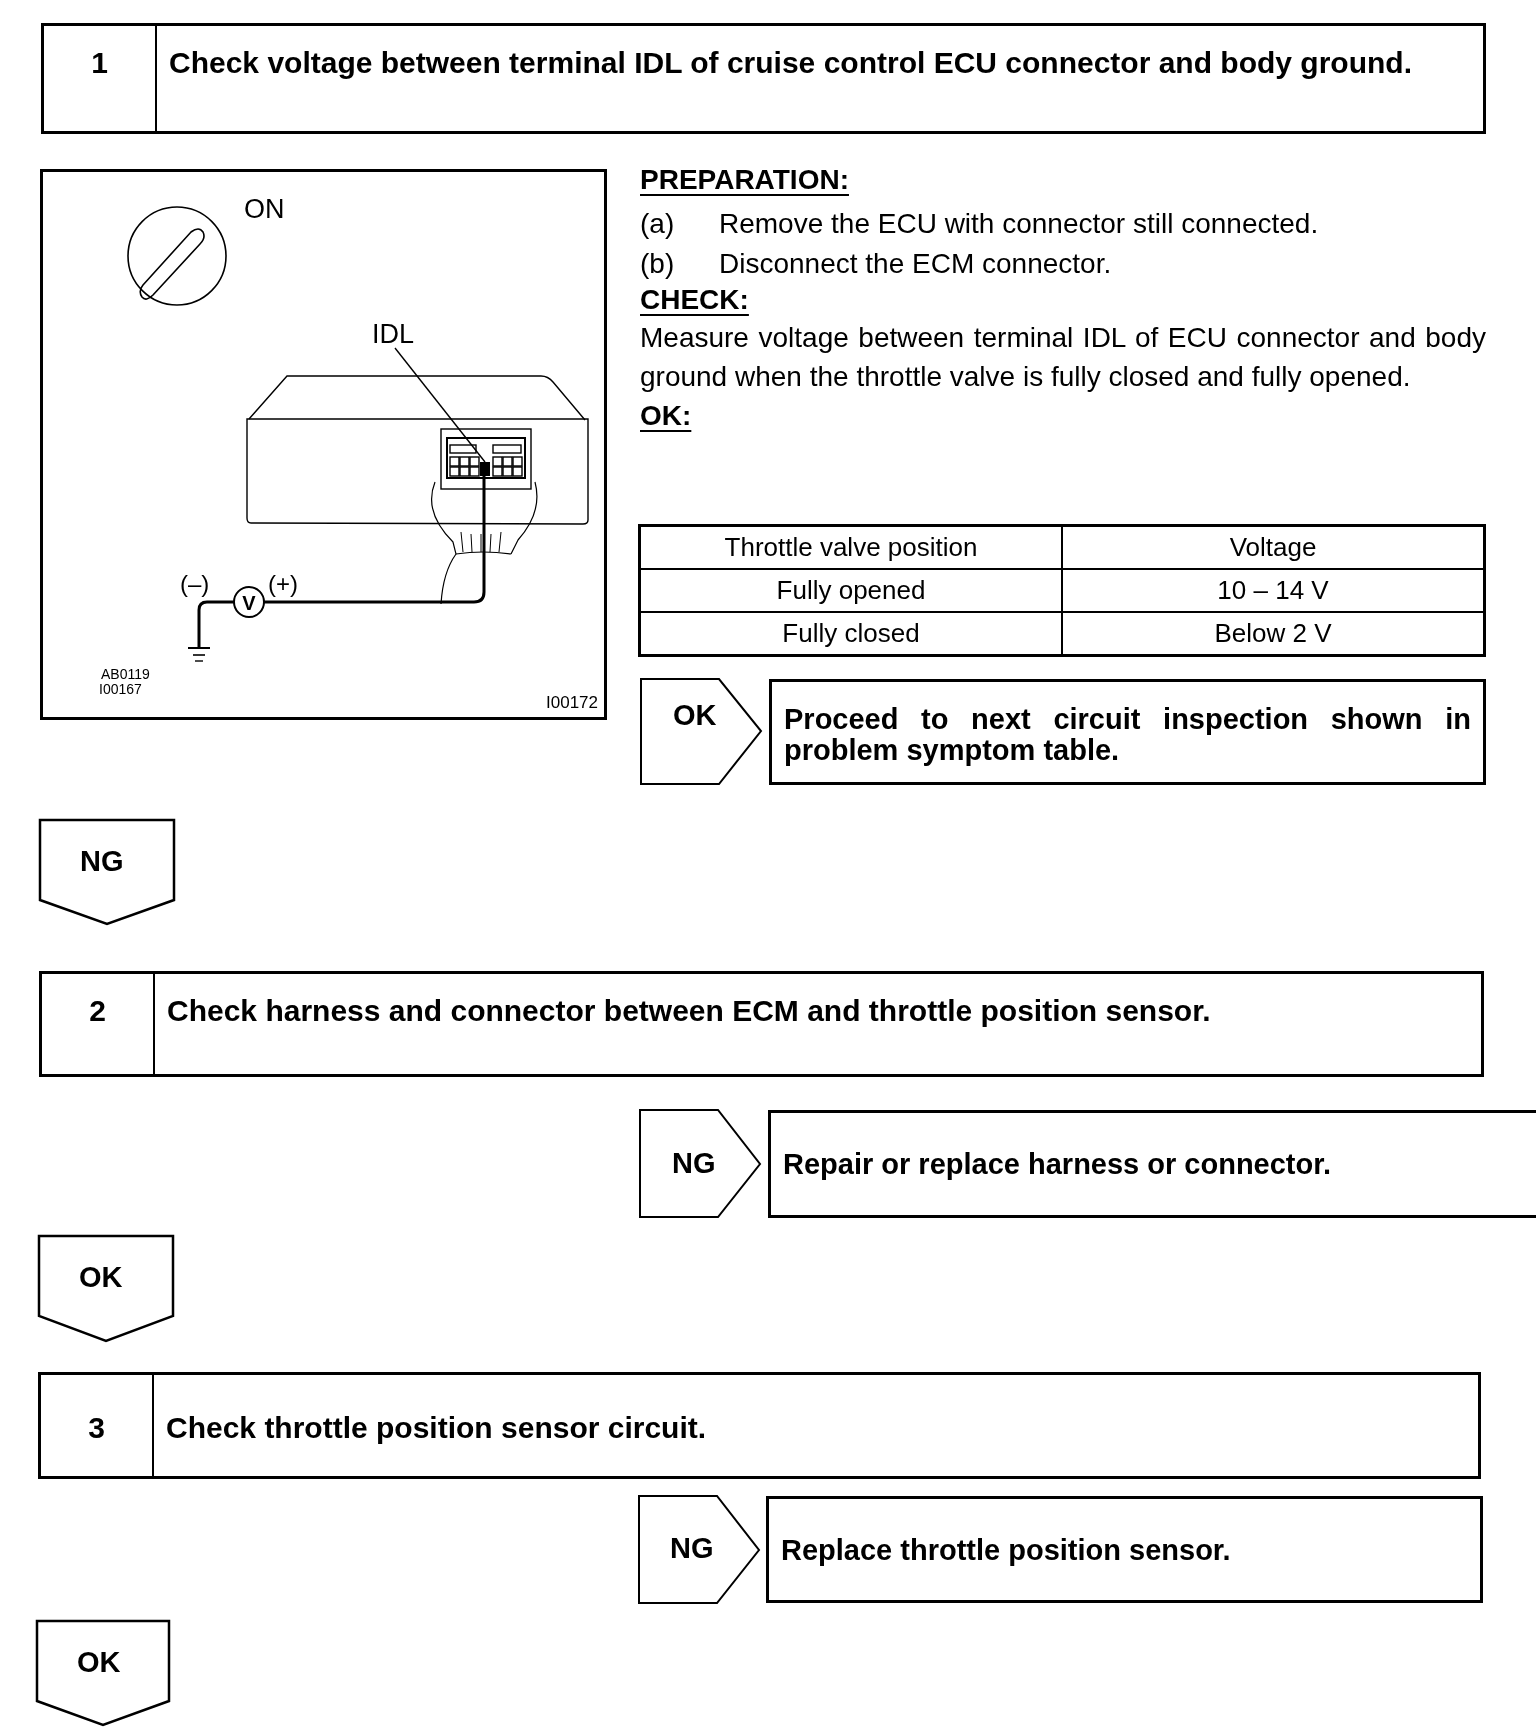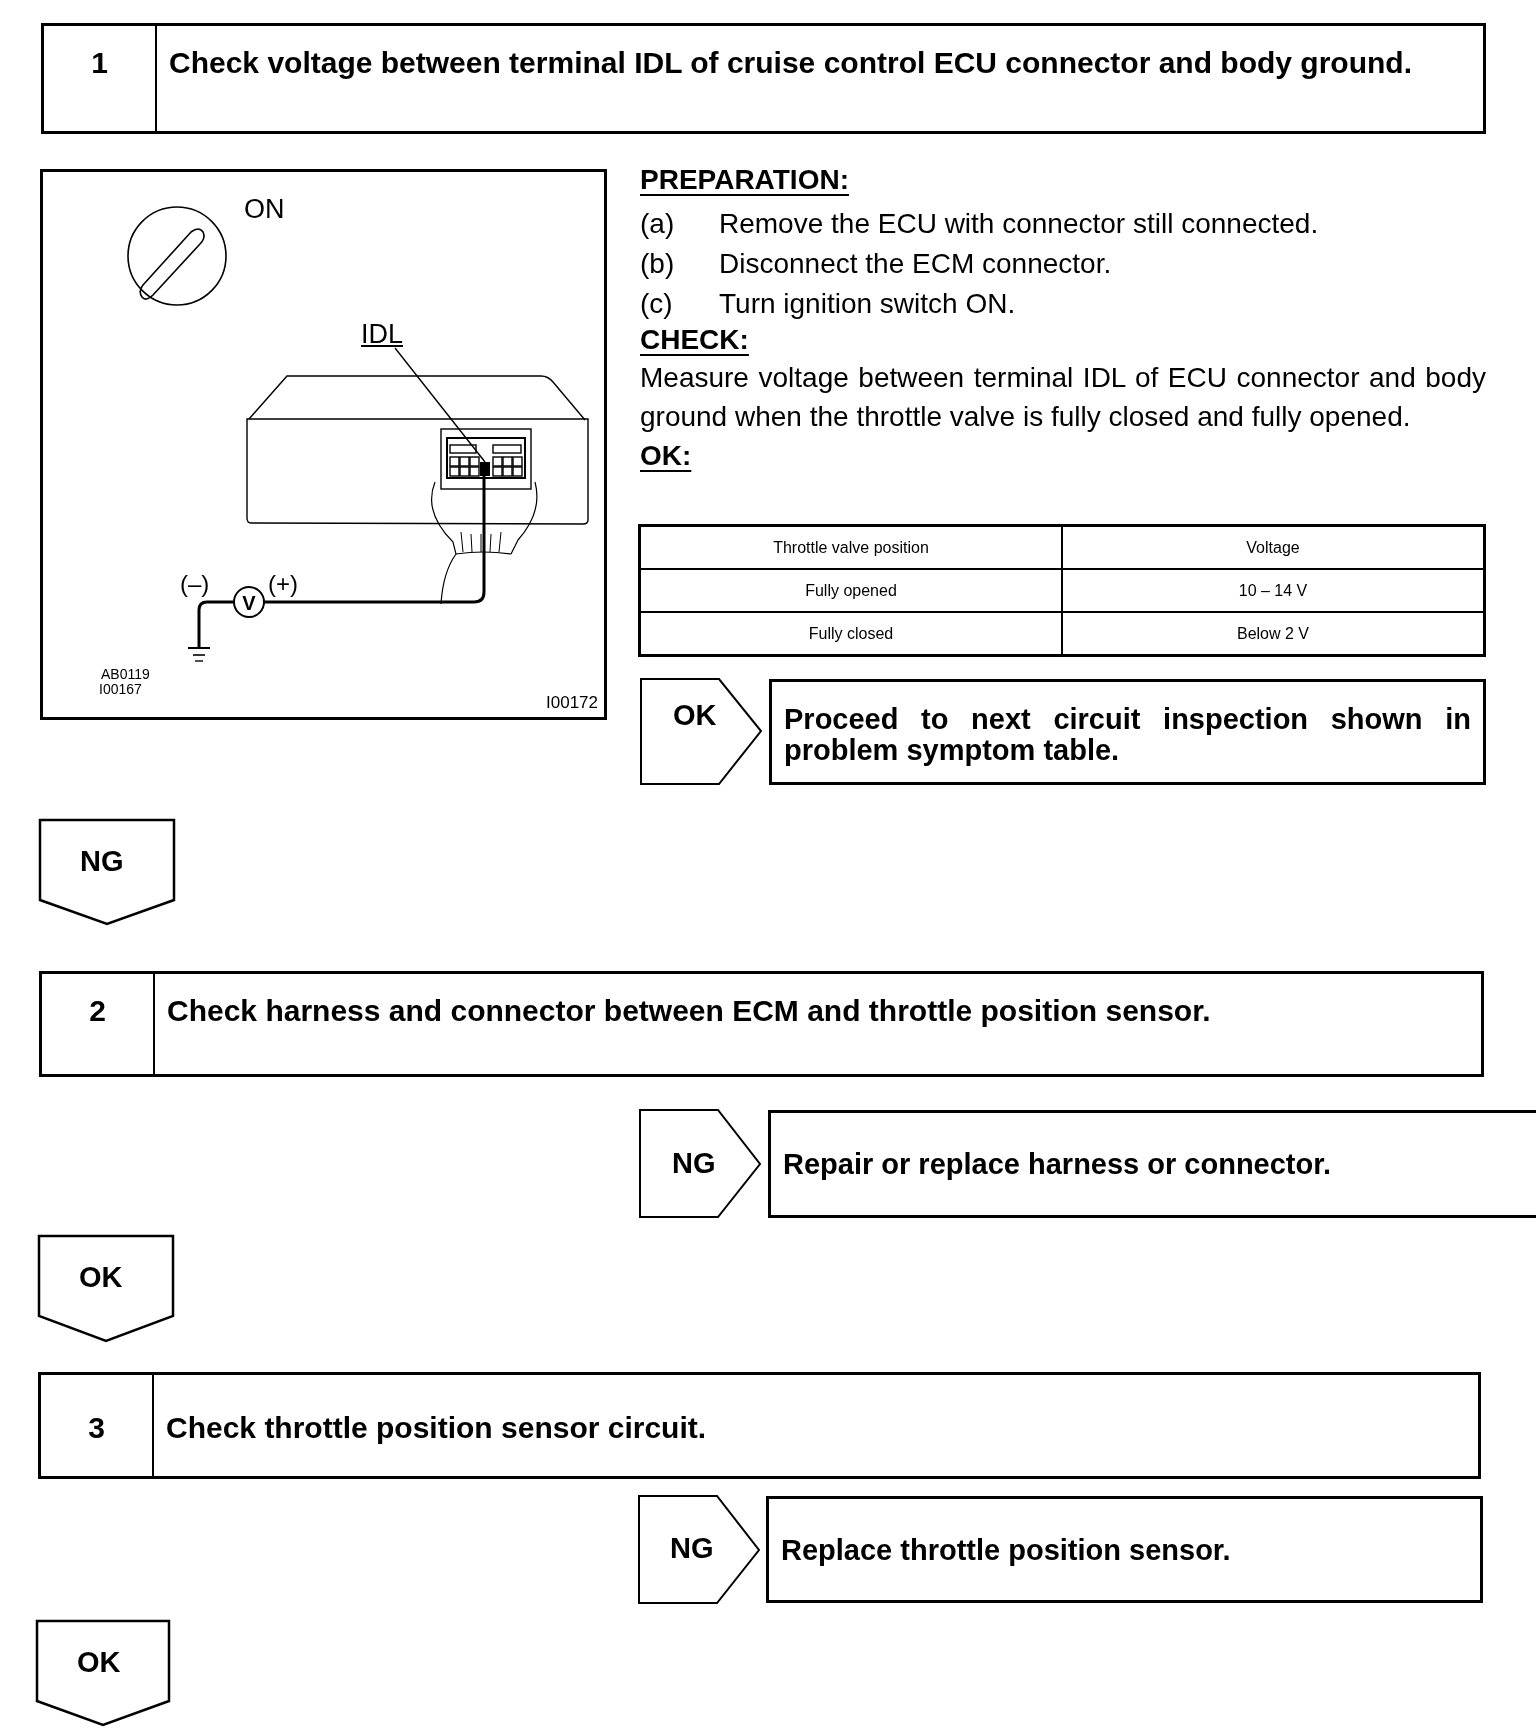--- a/index.html
+++ b/index.html
@@ -9,21 +9,21 @@
   .step-box { border: 3px solid #000; display: flex; }
   .step-num { width: 113px; border-right: 2px solid #000; font-weight: bold; font-size: 30px;
               display: flex; justify-content: center; padding-top: 20px; box-sizing: border-box; }
   .step-title { flex: 1; font-weight: bold; font-size: 30px; line-height: 34px; padding: 20px 12px 0 12px; }
   .fig { border: 3px solid #000; }
   .fig svg { position: absolute; left: 0; top: 0; }
   .heading { font-weight: bold; font-size: 28px; text-decoration: underline; text-underline-offset: 5px; text-decoration-thickness: 2px; }
   .prep { font-size: 28px; line-height: 40px; }
   .prep .lbl { display: inline-block; width: 79px; }
   .check-text { font-size: 28px; line-height: 39px; text-align: justify; }
-  table.spec { border-collapse: collapse; width: 100%; font-size: 16px; border-radius: 27px; }
+  table.spec { border-collapse: collapse; width: 100%; font-size: 26px; border-radius: 27px; }
   table.spec td { border: 2px solid #000; text-align: center; height: 41px; padding: 0; }
   table.spec { border: 3px solid #000; }
   .result-text { font-weight: bold; font-size: 29px; line-height: 31px; text-align: justify; }
   .res-box { border: 3px solid #000; padding: 22px 12px 0 12px; }
   .arrow-label { font-weight: bold; font-size: 29px; }
   .down-label { font-weight: bold; font-size: 29px; }
 </style>
 </head>
 <body>
 
@@ -80,34 +80,33 @@
     </g>
     <path d="M191 430 L 164 430 Q 156 430 156 438 L 156 475" fill="none" stroke="#000" stroke-width="3"></path>
 
     <g stroke="#000">
       <line x1="145" y1="476" x2="167" y2="476" stroke-width="2"></line>
       <line x1="150" y1="483" x2="162" y2="483" stroke-width="1.6"></line>
       <line x1="152" y1="489" x2="160" y2="489" stroke-width="1.4"></line>
     </g>
   </svg>
   <div class="abs" style="left:189px; top:22px; font-size:27px;margin-left:12px;">ON</div>
-  <div class="abs" style="left:318px; top:147px; font-size:27px;text-decoration:underline;">IDL</div>
+  <div class="abs" style="left:329px; top:147px; font-size:27px;">IDL</div>
   <div class="abs" style="left:137px; top:398px; font-size:24px;">(–)</div>
   <div class="abs" style="left:225px; top:398px; font-size:24px;">(+)</div>
   <div class="abs" style="left:58px; top:495px; font-size:14px; line-height:15px;">AB0119</div>
   <div class="abs" style="left:56px; top:510px; font-size:14px; line-height:15px;">I00167</div>
   <div class="abs" style="right:6px; top:521px; font-size:17px;">I00172</div>
 </div>
 
 <div class="abs" style="left:640px; top:164px; width:846px;">
   <div class="heading">PREPARATION:</div>
   <div class="prep" style="margin-top:8px;">
     <div><span class="lbl">(a)</span><span>Remove the ECU with connector still connected.</span></div>
     <div><span class="lbl">(b)</span><span>Disconnect the ECM connector.</span></div>
-    <div><span class="lbl">(c)</span><span>Turn ignition switch ON.</span></div>
   </div>
   <div class="heading">CHECK:</div>
   <div class="check-text" style="margin-top:2px;">Measure voltage between terminal IDL of ECU connector and body ground when the throttle valve is fully closed and fully opened.</div>
   <div class="heading" style="margin-top:4px;">OK:</div>
 </div>
 
 <div class="abs" style="left:638px; top:524px; width:848px;">
   <table class="spec">
     <tbody>
         <tr>

